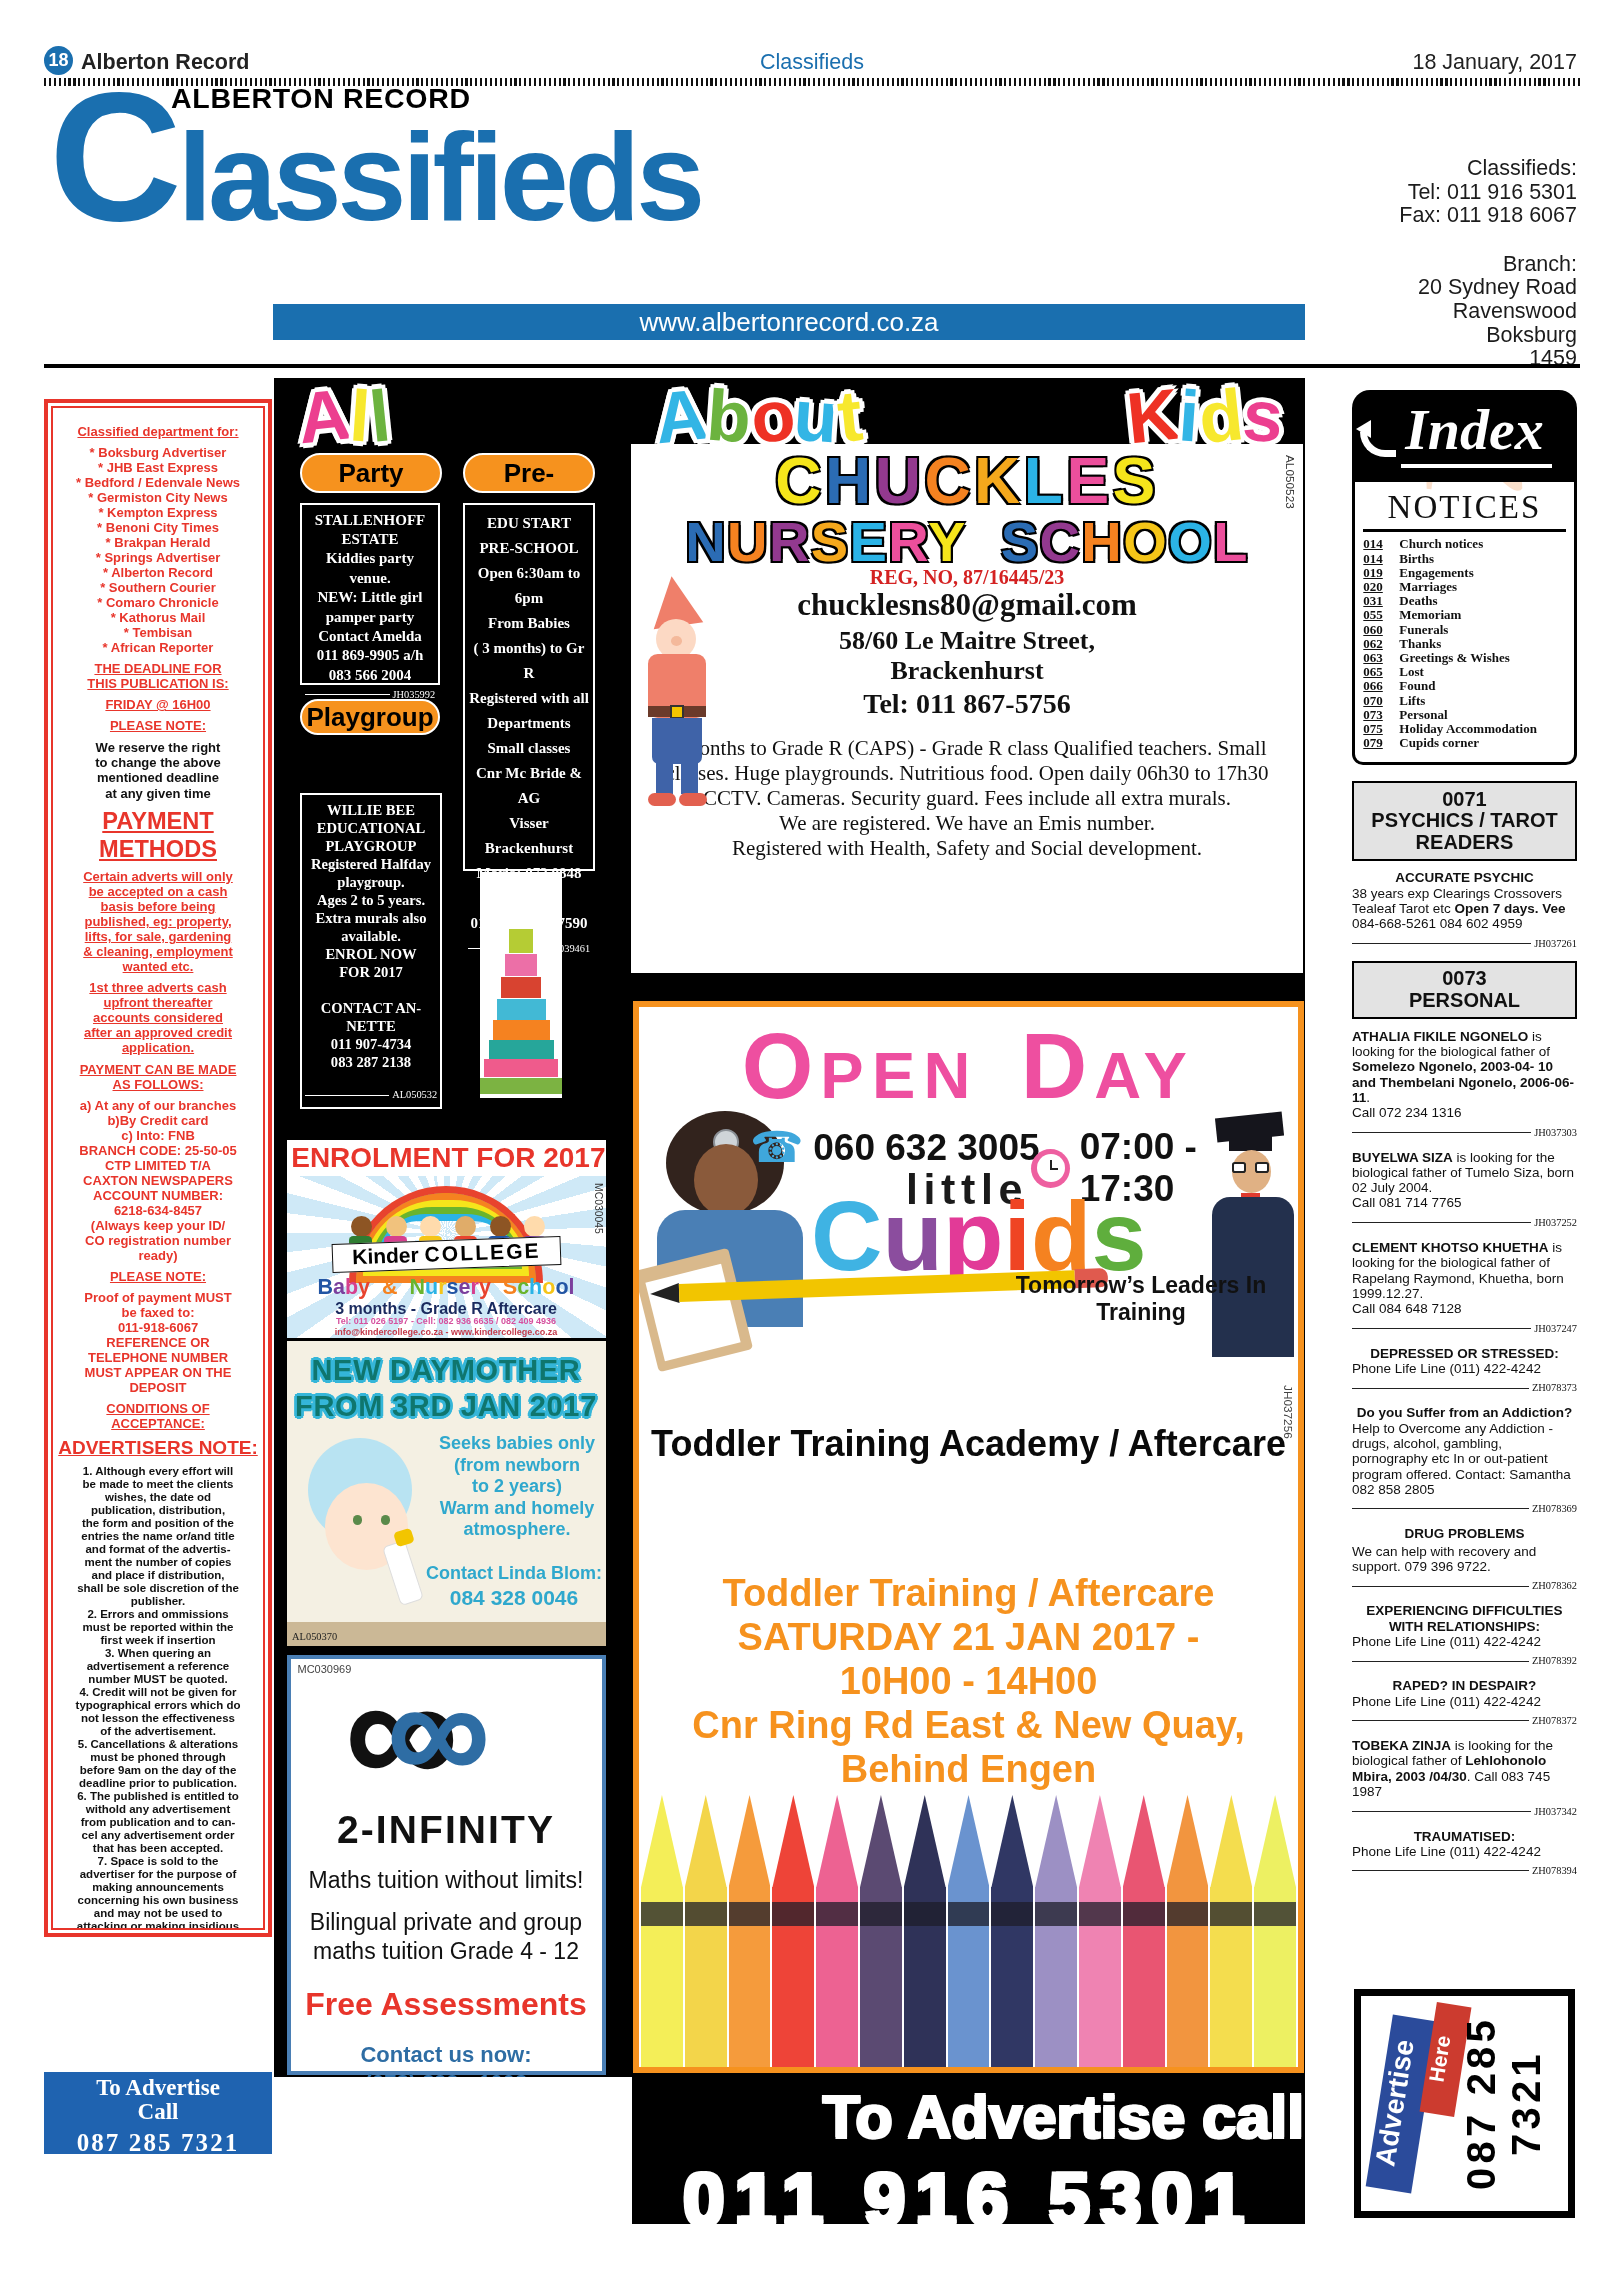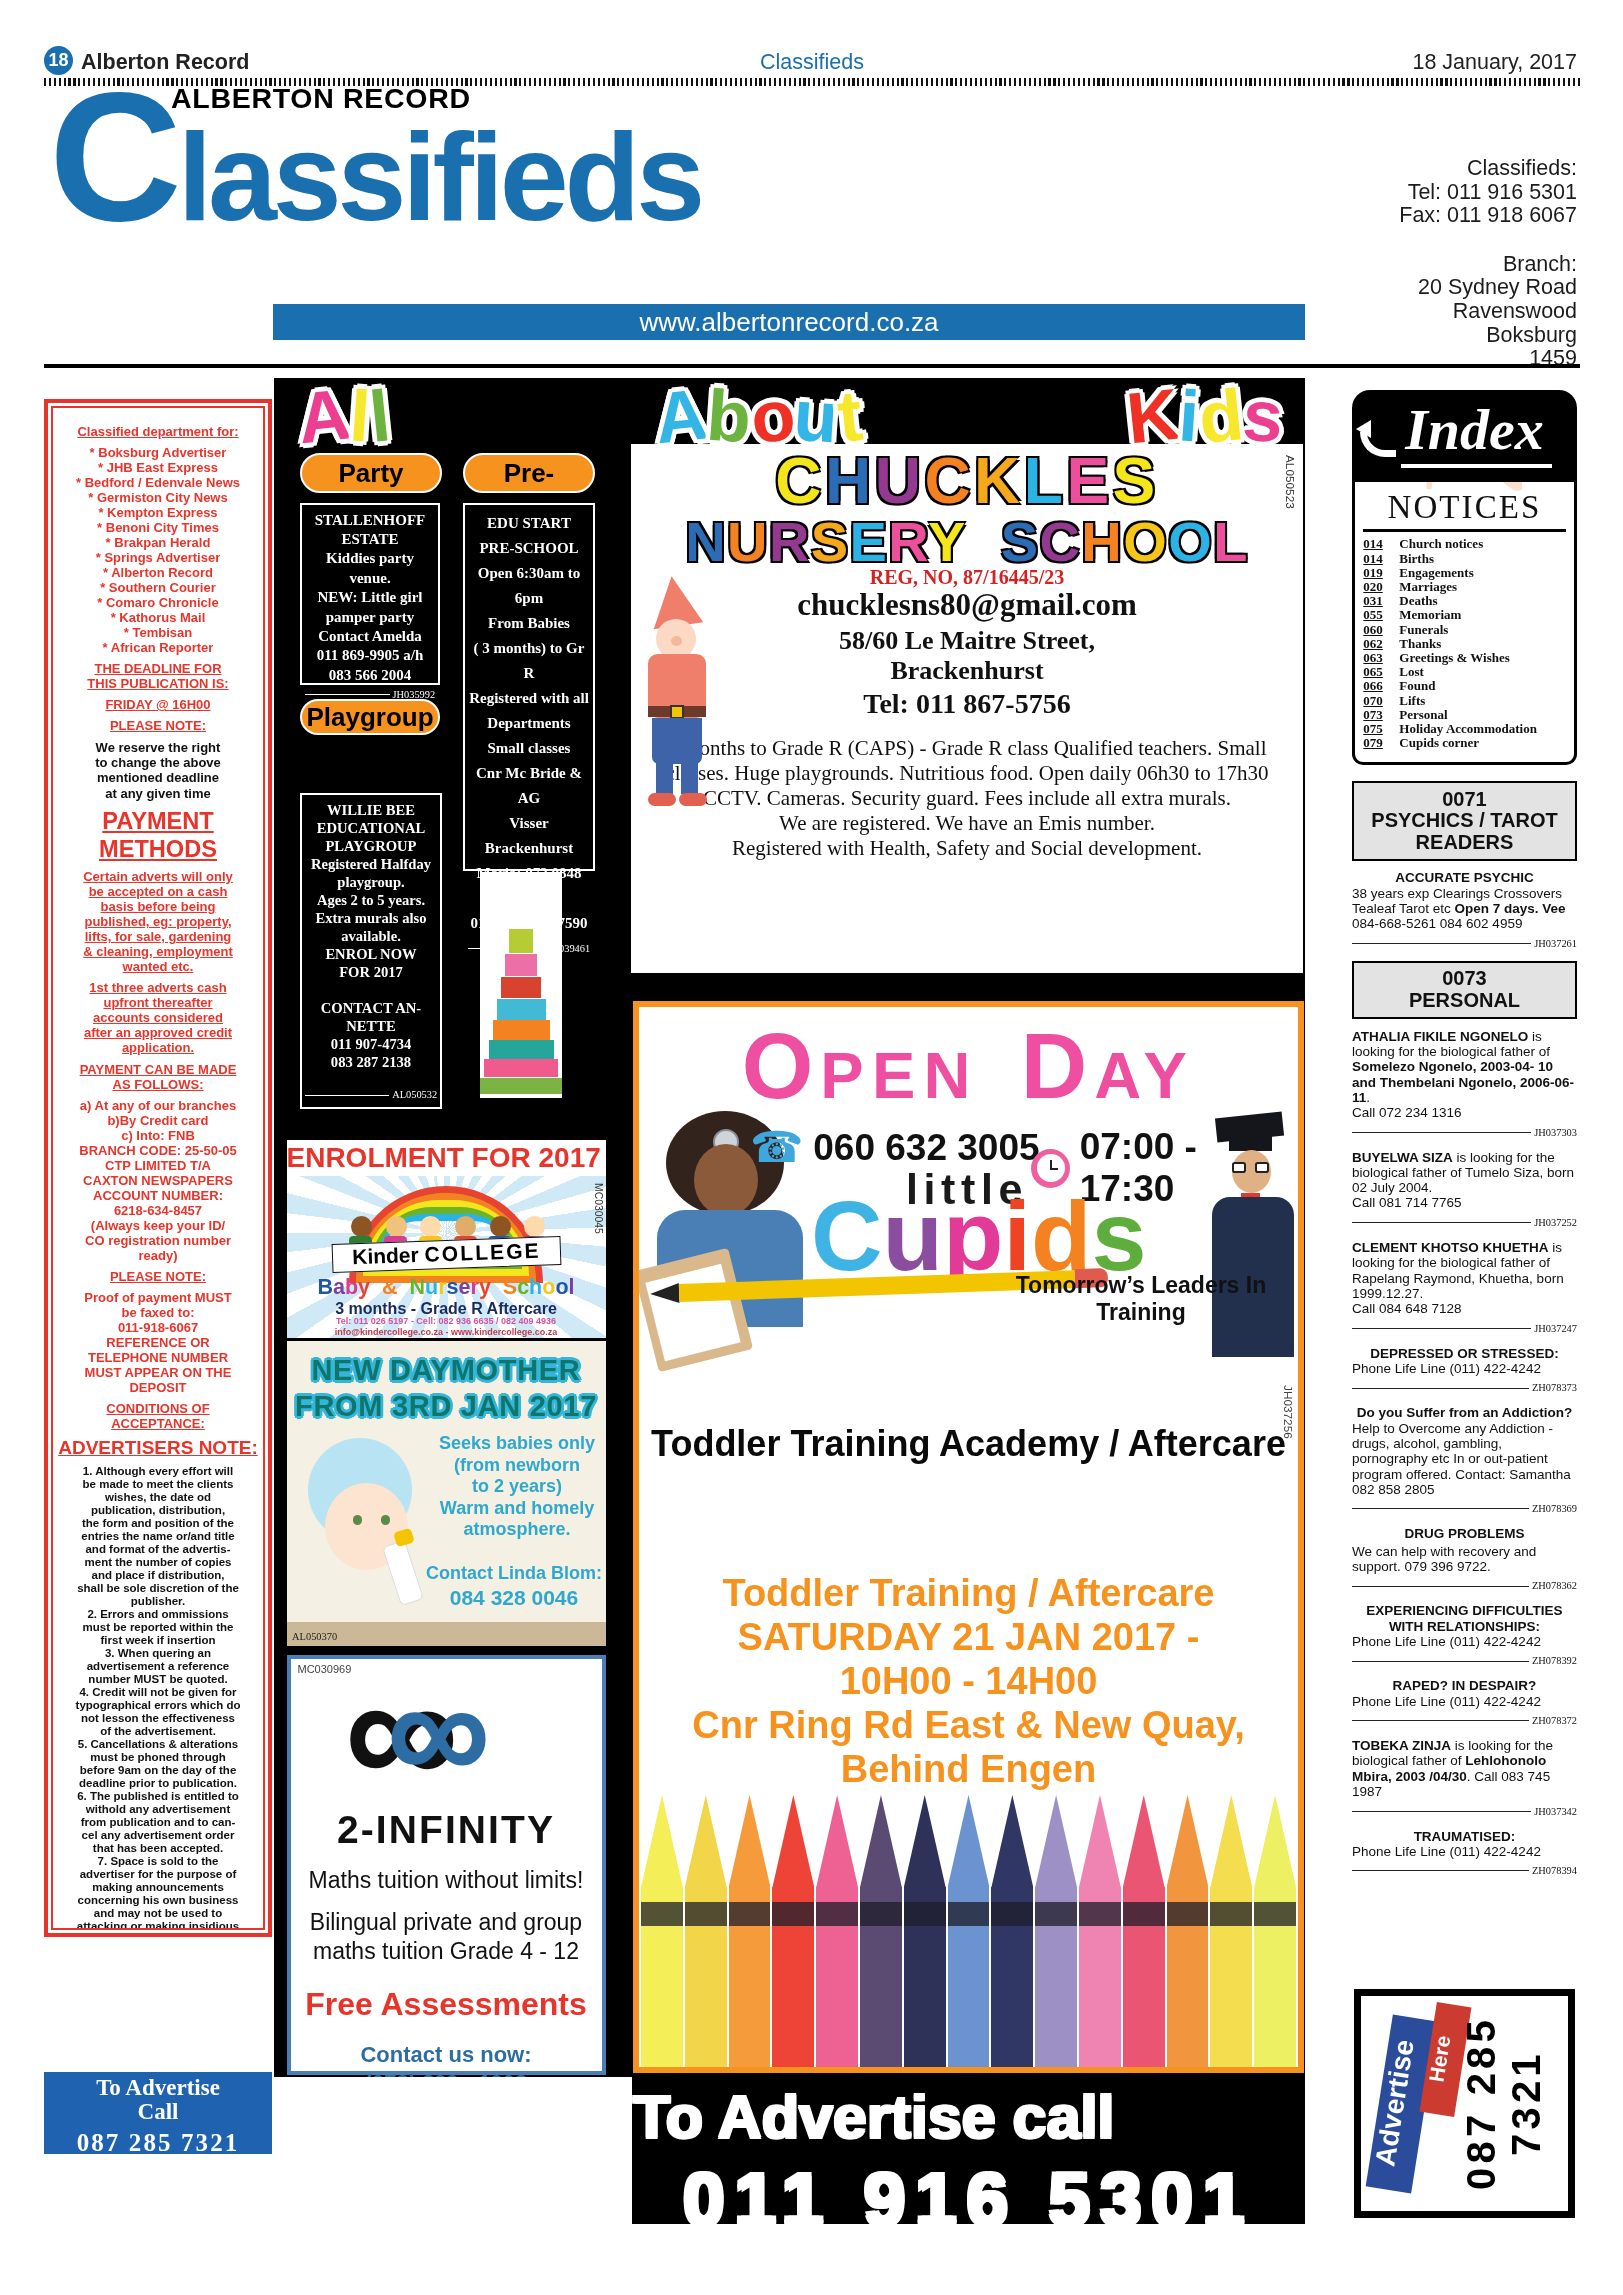--- a/index.html
+++ b/index.html
@@ -73,21 +73,21 @@
   .code-row .ln{flex:1;border-top:1px solid #222;margin-right:2.8px}
   .code-row .code{font-size:10.4px;font-family:"Liberation Serif",serif;font-weight:normal}
   .code-row.white .ln{border-color:#fff}
   .code-row.white .code{color:#fff}
 
   .tower{left:206px;top:494px;width:82px;height:226px;background:#fff;display:flex;
     flex-direction:column;align-items:center;justify-content:flex-end;padding:4.2px}
   .cube{display:block}
 
   .enrol{left:12.5px;top:762px;width:319px;height:36px;background:#fff;color:#e8352b;
-    font-weight:bold;font-size:28px;line-height:36px;text-align:left}
+    font-weight:bold;font-size:28px;line-height:36px;text-align:right}
 
   
   .kinder{left:12.5px;top:798px;width:319px;height:162px;overflow:hidden;
     background:repeating-conic-gradient(from -10deg at 50% 35%,#ffffff 0 7deg,#cfe9f7 7deg 14deg)}
   .kinder .rainbow{left:62px;top:9.7px;width:194px;height:97px;border-radius:97px 97px 0 0;
     border:7px solid #e8432e;border-bottom:0;
     box-shadow:inset 0 0 0 7px #f58220,inset 0 0 0 14px #f5e51b,inset 0 0 0 21px #6ab42d,inset 0 0 0 28px #2bb3e6}
   .kinder .kid{width:21px;height:21px;border-radius:50%;position:absolute}
   .kinder .banner{left:45px;top:64px;width:229px;height:29px;background:#fff;border:1.4px solid #111;
     transform:rotate(-2deg);text-align:center;font-weight:bold;font-size:21px;line-height:26px;color:#000}
@@ -198,21 +198,21 @@
   .g-board{left:0px;top:147px;width:97px;height:104px;background:#d9b98c;transform:rotate(-14deg);border-radius:4.2px}
   .g-sheet{left:9.7px;top:161px;width:78px;height:81px;background:#fff;transform:rotate(-14deg)}
   .boy-art{right:0;top:108px;width:90px;height:253px}
   .b-board{left:8.3px;top:0;width:67px;height:23.6px;background:#15151c;transform:rotate(-6deg)}
   .b-cap{left:21px;top:18px;width:43px;height:18px;background:#15151c}
   .b-face{left:23.6px;top:35px;width:39px;height:43px;border-radius:50%;background:#e0b184}
   .b-glass{top:47px;width:14px;height:11px;border:2.1px solid #222;border-radius:2.8px;background:#fff}
   .b-bow{left:33px;top:78px;width:19.4px;height:8.3px;background:#e03b2f}
   .b-body{left:4.2px;top:82px;width:82px;height:160px;border-radius:18px 18px 0 0;background:#23304d}
 
-  .footer-adv1{left:359px;top:1704px;width:671px;text-align:left;color:#fff;font-weight:bold;font-size:61px;
+  .footer-adv1{left:359px;top:1704px;width:671px;text-align:right;color:#fff;font-weight:bold;font-size:61px;
     text-shadow:-1.4px -1.4px 0 #fff,1.4px -1.4px 0 #fff,-1.4px 1.4px 0 #fff,1.4px 1.4px 0 #fff}
   .footer-adv2{left:359px;top:1778px;width:671px;text-align:center;color:#fff;font-weight:bold;font-size:75px;
     letter-spacing:9.7px;text-shadow:-2.1px -2.1px 0 #fff,2.1px -2.1px 0 #fff,-2.1px 2.1px 0 #fff,2.1px 2.1px 0 #fff}
 
   
   .idx-card{left:1352px;top:390px;width:225px}
   .idx-head{background:#000;border-radius:18px 18px 0 0;height:92px;position:relative;overflow:hidden}
   .idx-script{position:absolute;left:49px;top:5.6px;color:#fff;font-family:"Liberation Serif",serif;
     font-style:italic;font-weight:bold;font-size:58px;border-bottom:4.9px solid #fff;padding:0 8.3px 1.4px 4.2px}
   .idx-arrow{position:absolute;left:8.3px;top:42px;width:36px;height:25px;border-bottom:7px solid #fff;

